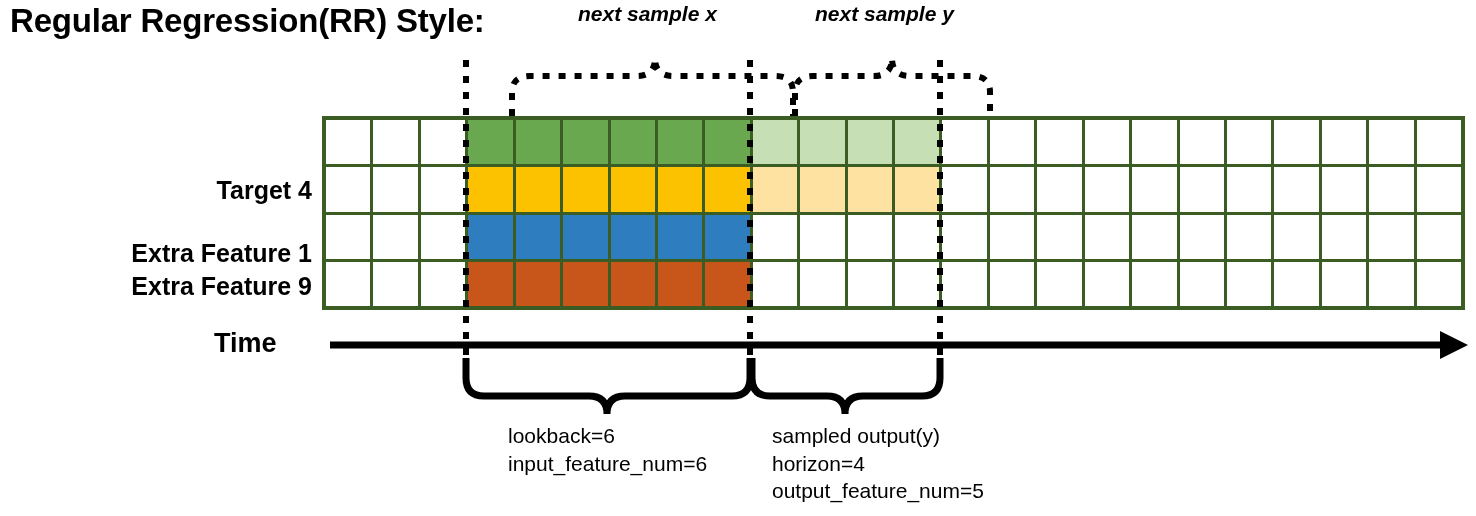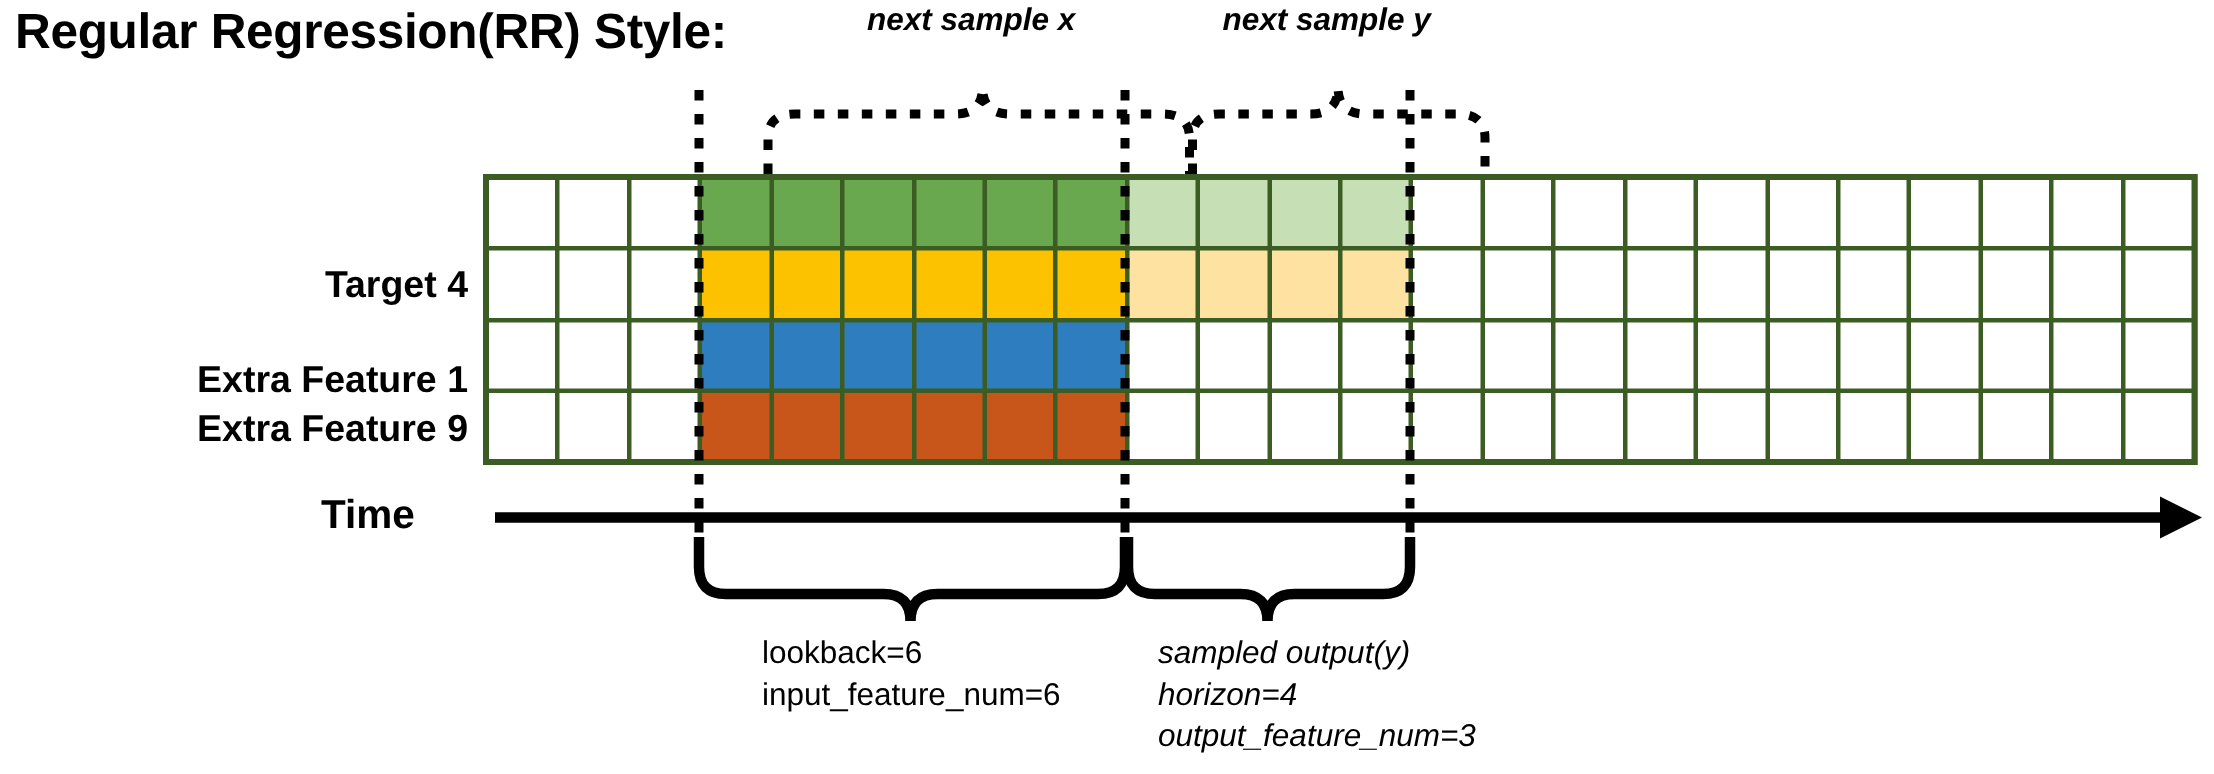--- a/index.html
+++ b/index.html
@@ -97,21 +97,21 @@
   #label-next-y { left: 815px; top: 2px; }
 
   .bottom-block {
     font-size: 21px;
     font-weight: 400;
     color: #000;
     line-height: 1.32;
     white-space: nowrap;
   }
   #bottom-input  { left: 508px; top: 422px; }
-  #bottom-output { left: 772px; top: 422px; font-style: italic; }
+  #bottom-output { left: 772px; top: 422px; }
   .bottom-block div { white-space: nowrap; }
 </style>
 </head>
 <body>
 
 <div id="stage">
 
   <div class="abs" id="title">Regular Regression(RR) Style:</div>
 
   <div class="abs" id="rowlabels">
@@ -225,21 +225,21 @@
   <div class="abs brace-label" id="label-next-x">next sample x</div>
 
   <div class="abs bottom-block" id="bottom-input">
     <div>lookback=6</div>
     <div>input_feature_num=6</div>
   </div>
 
   <div class="abs bottom-block" id="bottom-output">
     <div>sampled output(y)</div>
     <div>horizon=4</div>
-    <div>output_feature_num=3</div>
+    <div>output_feature_num=5</div>
   </div>
 
   <svg class="abs" id="overlay" viewBox="0 0 1476 516">
 
     <g>
       <line x1="330" y1="345" x2="1448" y2="345" stroke="#000" stroke-width="7"></line>
       <polygon points="1440,331 1468,345 1440,359" fill="#000"></polygon>
     </g>
 
     <g stroke="#000" stroke-width="6" stroke-dasharray="7 9" stroke-linecap="butt" fill="none">

